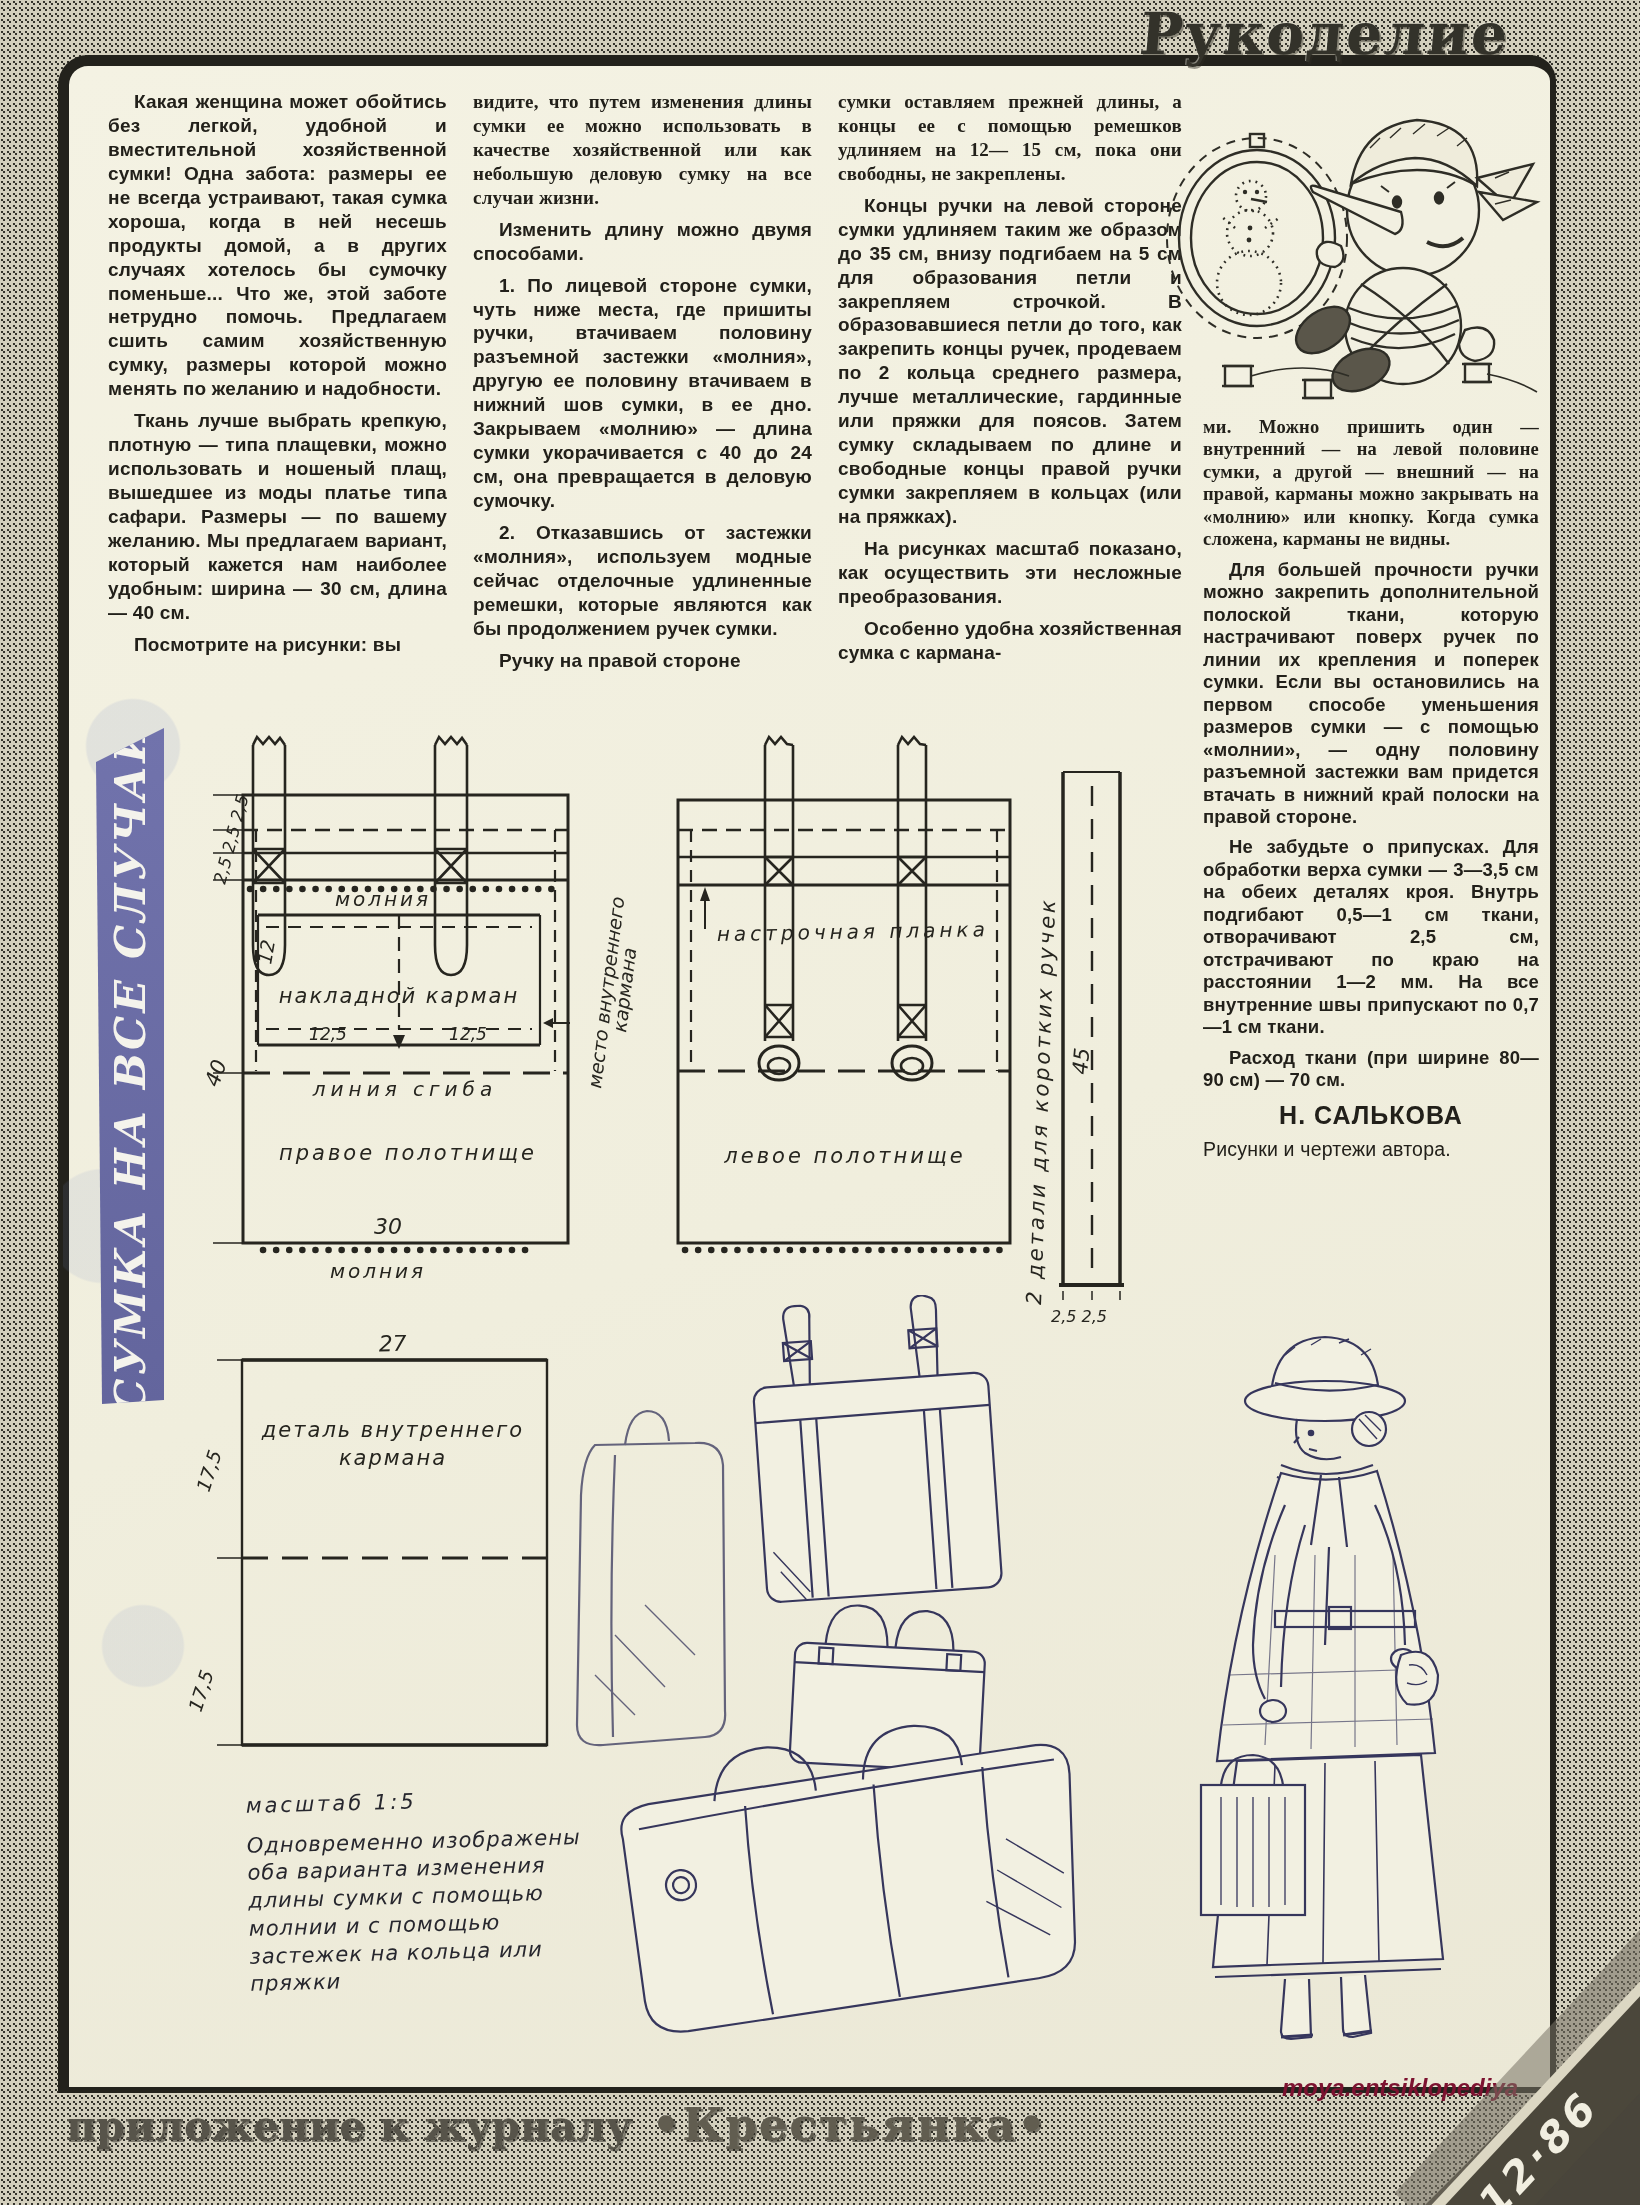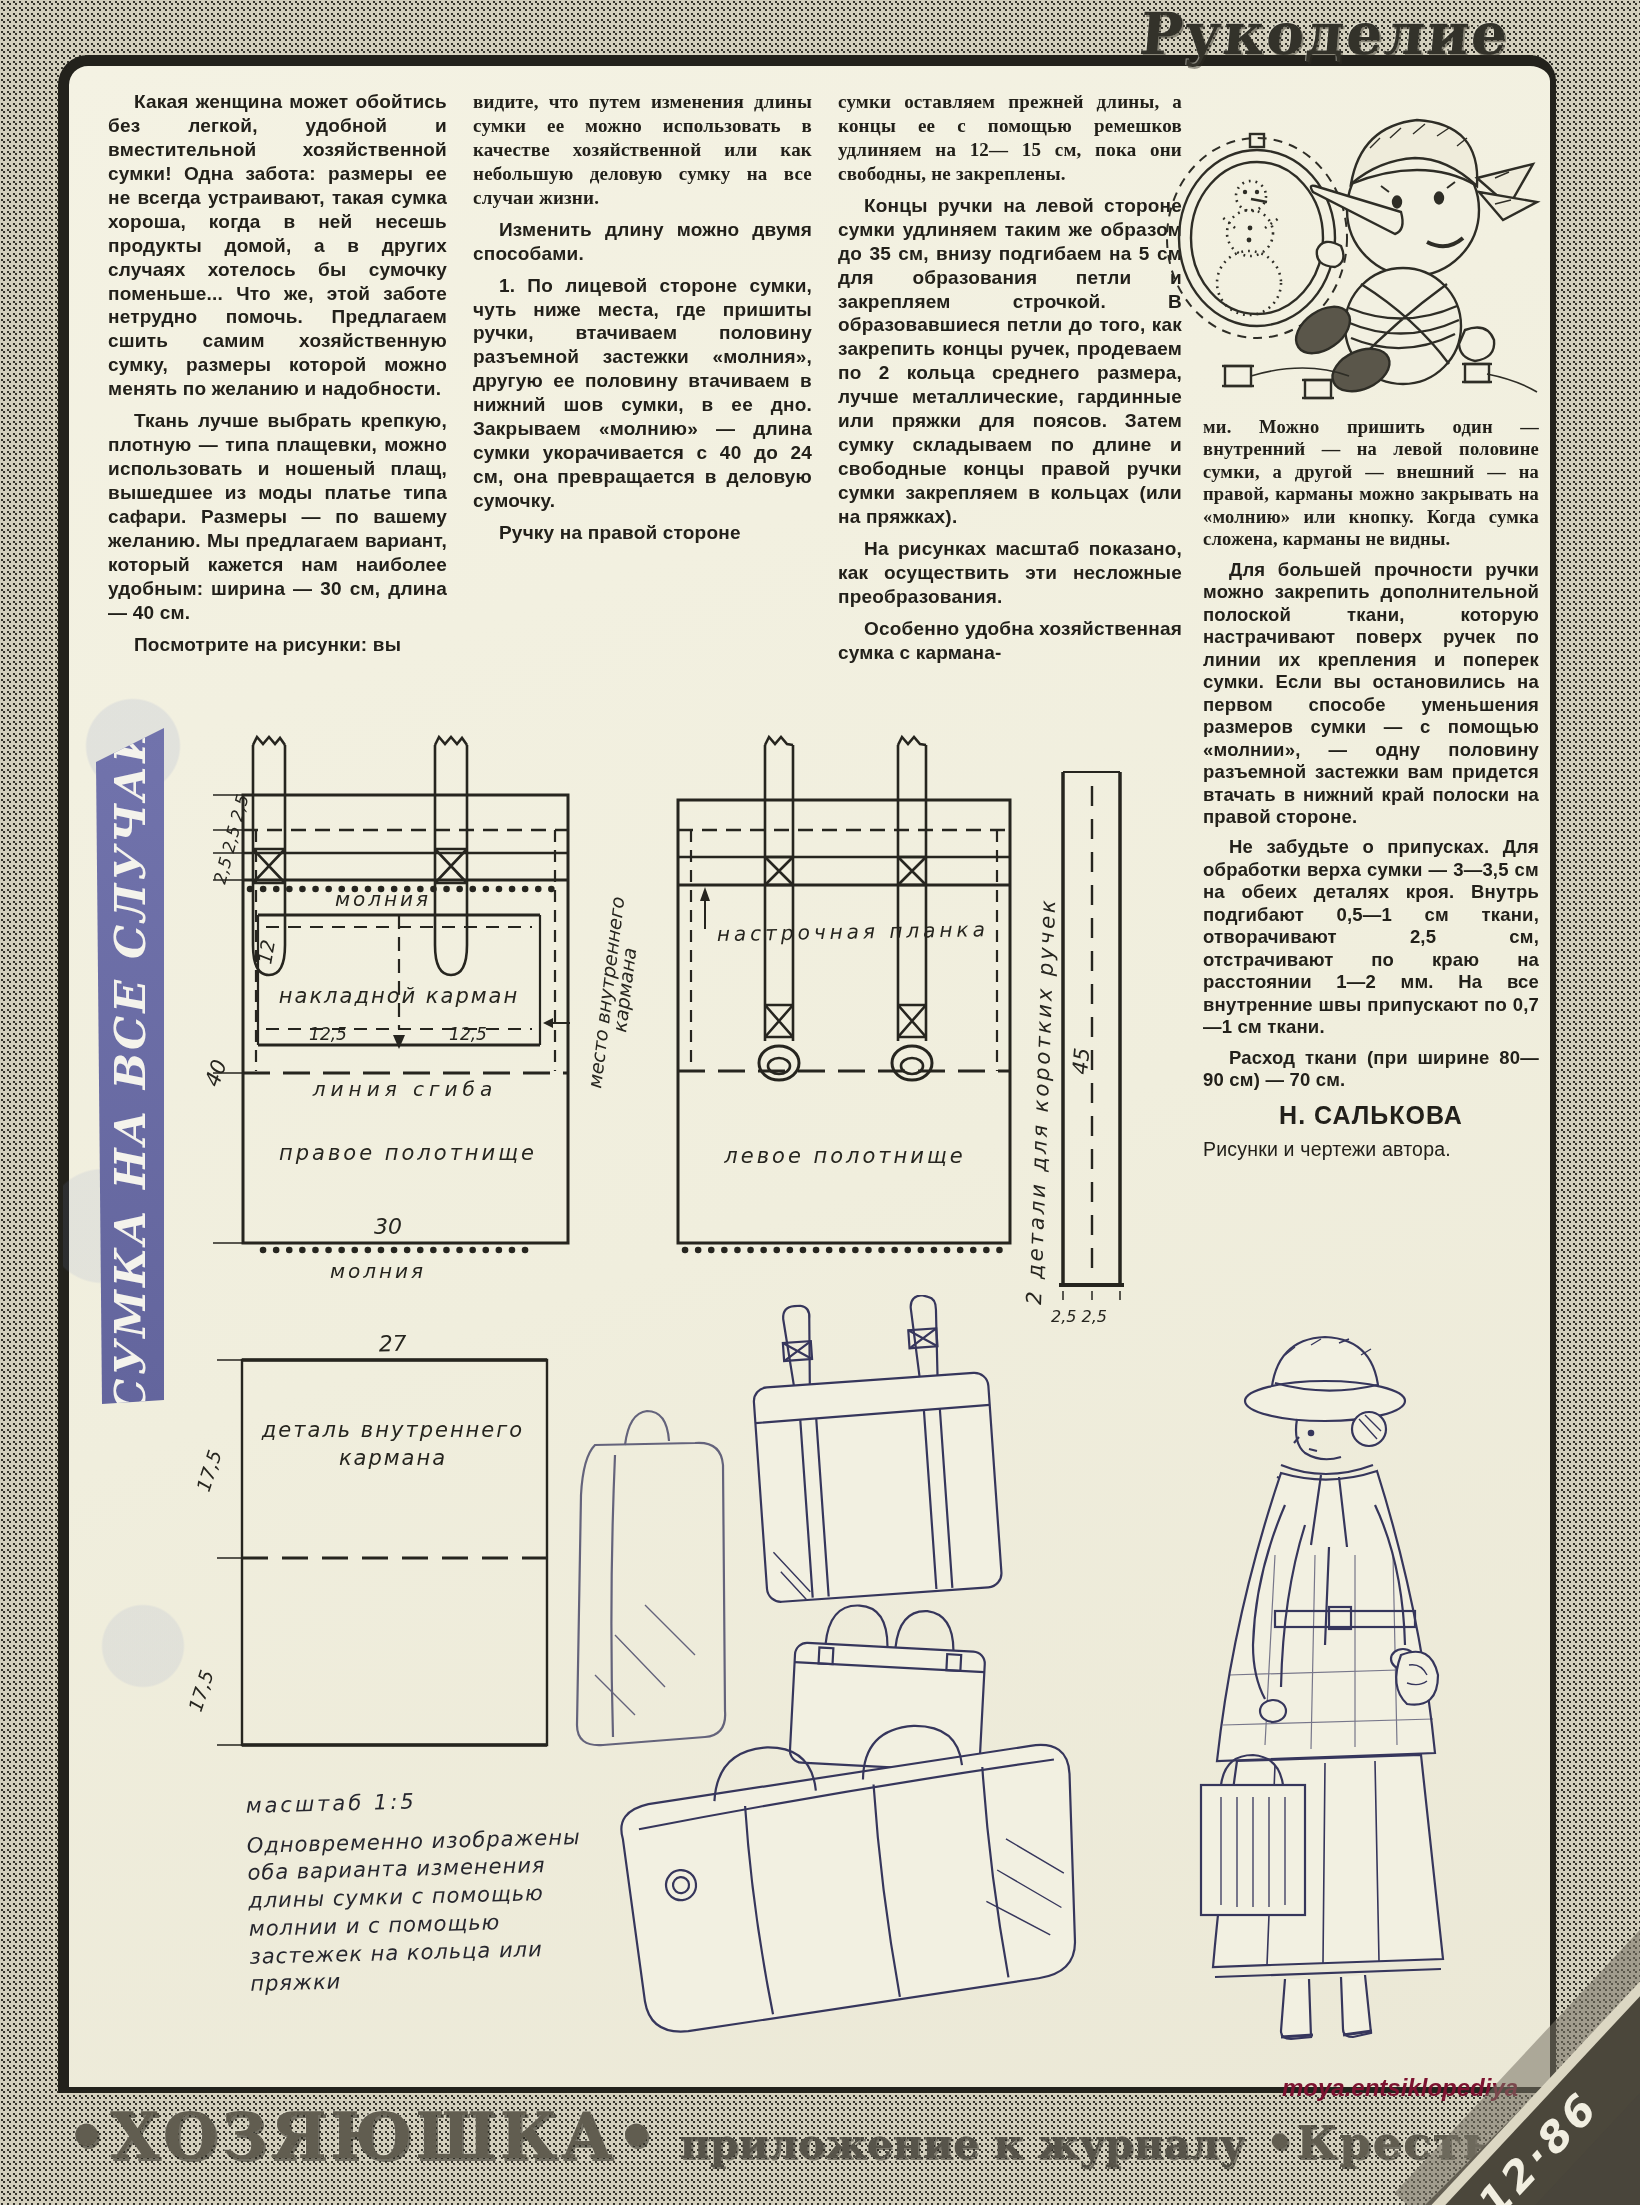--- a/index.html
+++ b/index.html
@@ -98,20 +98,21 @@
   <div class="col" style="left:31px;top:16px;">
     <p>Какая женщина может обойтись без легкой, удобной и вместительной хозяйственной сумки! Одна забота: размеры ее не всегда устраивают, такая сумка хороша, когда в ней несешь продукты домой, а в других случаях хотелось бы сумочку поменьше... Что же, этой заботе нетрудно помочь. Предлагаем сшить самим хозяйственную сумку, размеры которой можно менять по желанию и надобности.</p>
     <p>Ткань лучше выбрать крепкую, плотную — типа плащевки, можно использовать и ношеный плащ, вышедшее из моды платье типа сафари. Размеры — по вашему желанию. Мы предлагаем вариант, который кажется нам наиболее удобным: ширина — 30 см, длина — 40 см.</p>
     <p>Посмотрите на рисунки: вы</p>
   </div>
 
   <div class="col" style="left:396px;top:16px;">
     <p class="noind">видите, что путем изменения длины сумки ее можно использовать в качестве хозяйственной или как небольшую деловую сумку на все случаи жизни.</p>
     <p>Изменить длину можно двумя способами.</p>
     <p>1. По лицевой стороне сумки, чуть ниже места, где пришиты ручки, втачиваем половину разъемной застежки «молния», другую ее половину втачиваем в нижний шов сумки, в ее дно. Закрываем «молнию» — длина сумки укорачивается с 40 до 24 см, она превращается в деловую сумочку.</p>
+    <p>2. Отказавшись от застежки «молния», используем модные сейчас отделочные удлиненные ремешки, которые являются как бы продолжением ручек сумки.</p>
     <p>Ручку на правой стороне</p>
   </div>
 
   <div class="col" style="left:761px;top:16px;width:360px;">
     <p class="noind">сумки оставляем прежней длины, а концы ее с помощью ремешков удлиняем на 12— 15 см, пока они свободны, не закреплены.</p>
     <p>Концы ручки на левой стороне сумки удлиняем таким же образом до 35 см, внизу подгибаем на 5 см для образования петли и закрепляем строчкой. В образовавшиеся петли до того, как закрепить концы ручек, продеваем по 2 кольца среднего размера, лучше металлические, гардинные или пряжки для поясов. Затем сумку складываем по длине и свободные концы правой ручки сумки закрепляем в кольцах (или на пряжках).</p>
     <p>На рисунках масштаб показано, как осуществить эти несложные преобразования.</p>
     <p>Особенно удобна хозяйственная сумка с кармана-</p>
   </div>
 
@@ -377,21 +378,20 @@
       <path d="M 160 664 L 156 716 Q 156 724 166 724 L 186 722 L 184 664" fill="#f2f0e1"></path>
       <path d="M 216 662 L 218 714 Q 218 722 228 722 L 246 718 L 240 660" fill="#f2f0e1"></path>
       <path d="M 156 722 L 188 720 M 218 720 L 247 716" stroke-width="3"></path>
     </g>
   </svg>
 
   <div class="watermark">moya.entsiklopediya</div>
 </div>
 
 <div class="footer">
-  <span class="f1">•ХОЗЯЮШКА•</span>
   <span class="f2">приложение к журналу</span>
   <span class="f3">•Крестьянка•</span>
 </div>
 
 <div class="corner-fill"></div>
 <div class="corner-gray"></div>
 <div class="corner-light"></div>
 <div class="issue-band">
   <span class="issue-text">12·86</span>
 </div>

